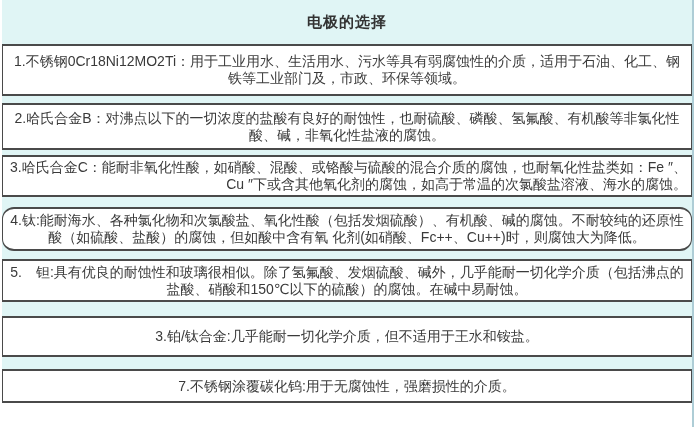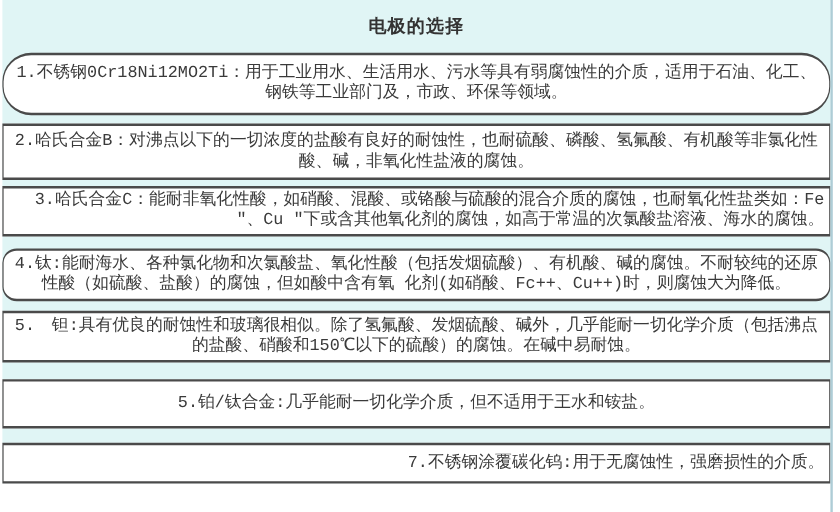--- a/index.html
+++ b/index.html
@@ -9,21 +9,20 @@
     width: 700px;
     height: 427px;
     overflow: hidden;
     font-family: "Liberation Sans", "DejaVu Sans", sans-serif;
   }
   .page {
     position: relative;
     width: 700px;
     height: 427px;
     background: var(--page_bg, #ffffff);
-    font-family: Liberation Mono, monospace;
   }
   .table-area {
     position: absolute;
     left: 2px;
     top: 0;
     width: 690px;
     background: var(--table_bg, #e0f5f5);
   }
   .title-bar {
     height: 44px;
@@ -40,44 +39,44 @@
     background: var(--row_bg, #ffffff);
     border: 2px solid var(--border, #4a4a4a);
     border-left-width: 1px;
     border-right-width: 1px;
     color: var(--text, #3a3a3a);
     font-size: 14px;
     line-height: 17px;
     text-align: center;
     word-break: break-all;
   }
-  .r1 { padding: 7px 6px;   margin-bottom: 7px; border-radius: 24px; }
+  .r1 { padding: 7px 6px;   margin-bottom: 7px; }
   .r2 { padding: 4.5px 4px; margin-bottom: 5px; }
   .r3 { padding: 2px 4px;   margin-bottom: 10px; text-align: right; }
   .r4 { padding: 3px 4px;   margin-bottom: 8px; border-radius: 12px; }
   .r5 { padding: 2.5px 4px; margin-bottom: 14px; }
   .r6 { padding: 10px 4px;  margin-bottom: 12px; }
-  .r7 { padding: 6.5px 4px; text-align: right; }
+  .r7 { padding: 6.5px 4px; }
   .right-line {
     position: absolute;
     left: 692px;
     top: 0;
     width: 2px;
     height: 427px;
     background: var(--right_line, #aecdd6);
   }
 </style>
 </head>
 <body>
 
 <div class="page">
   <div class="table-area">
     <div class="title-bar">电极的选择</div>
     <div class="row r1">1.不锈钢0Cr18Ni12MO2Ti：用于工业用水、生活用水、污水等具有弱腐蚀性的介质，适用于石油、化工、钢铁等工业部门及，市政、环保等领域。</div>
     <div class="row r2">2.哈氏合金B：对沸点以下的一切浓度的盐酸有良好的耐蚀性，也耐硫酸、磷酸、氢氟酸、有机酸等非氯化性酸、碱，非氧化性盐液的腐蚀。</div>
     <div class="row r3">3.哈氏合金C：能耐非氧化性酸，如硝酸、混酸、或铬酸与硫酸的混合介质的腐蚀，也耐氧化性盐类如：Fe ″、Cu ″下或含其他氧化剂的腐蚀，如高于常温的次氯酸盐溶液、海水的腐蚀。</div>
     <div class="row r4">4.钛:能耐海水、各种氯化物和次氯酸盐、氧化性酸（包括发烟硫酸）、有机酸、碱的腐蚀。不耐较纯的还原性酸（如硫酸、盐酸）的腐蚀，但如酸中含有氧 化剂(如硝酸、Fc++、Cu++)时，则腐蚀大为降低。</div>
     <div class="row r5">5.　钽:具有优良的耐蚀性和玻璃很相似。除了氢氟酸、发烟硫酸、碱外，几乎能耐一切化学介质（包括沸点的盐酸、硝酸和150℃以下的硫酸）的腐蚀。在碱中易耐蚀。</div>
-    <div class="row r6">5.铂/钛合金:几乎能耐一切化学介质，但不适用于王水和铵盐。</div>
+    <div class="row r6">3.铂/钛合金:几乎能耐一切化学介质，但不适用于王水和铵盐。</div>
     <div class="row r7">7.不锈钢涂覆碳化钨:用于无腐蚀性，强磨损性的介质。</div>
   </div>
   <div class="right-line"></div>
 </div>
 
 </body></html>

